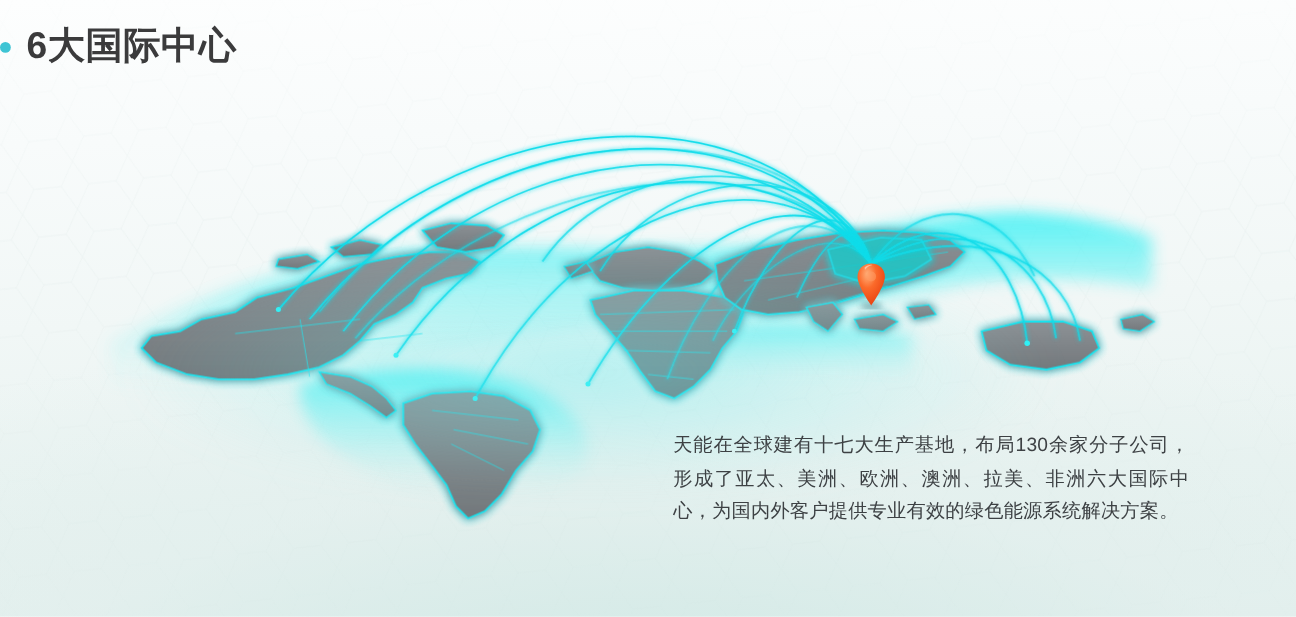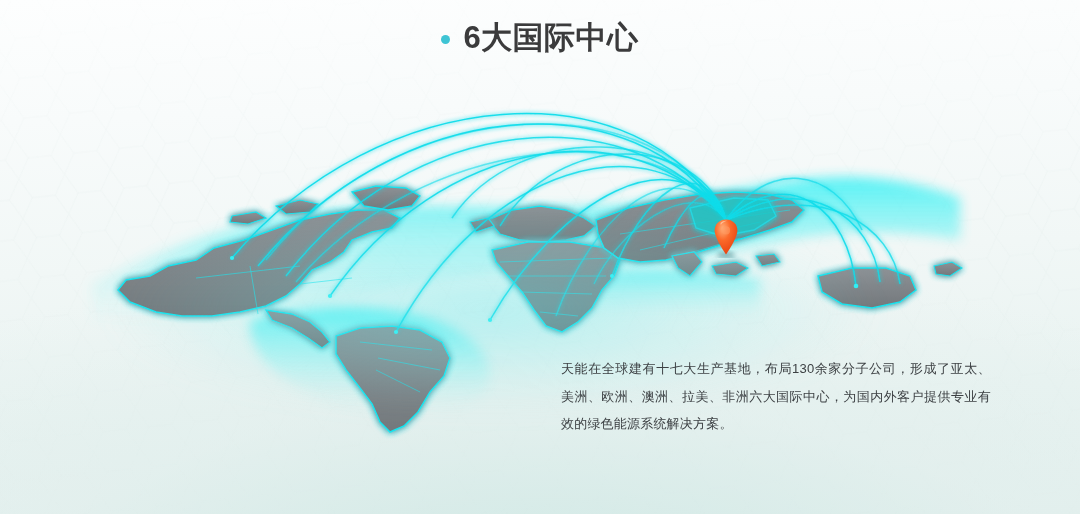--- a/index.html
+++ b/index.html
@@ -27,21 +27,20 @@
     pointer-events: none;
   }
 
   
   .headings {
     position: absolute;
     top: 22px;
     left: 0;
     width: 1080px;
     display: flex;
-    justify-content: center;
     gap: 108px;
     z-index: 40;
   }
   .heading-item {
     display: flex;
     align-items: center;
     gap: 13px;
   }
   .bullet-dot {
     width: 9px;
@@ -92,21 +91,21 @@
     z-index: 30;
   }
 
   
   .caption {
     position: absolute;
     left: 561px;
     top: 342px;
     width: 430px;
     z-index: 45;
-    font-size: 13px;
+    font-size: 16px;
     line-height: 27.5px;
     color: #3d4144;
     letter-spacing: .2px;
     text-align: justify;
   }
 </style>
 </head>
 <body>
 
 <div id="stage">

